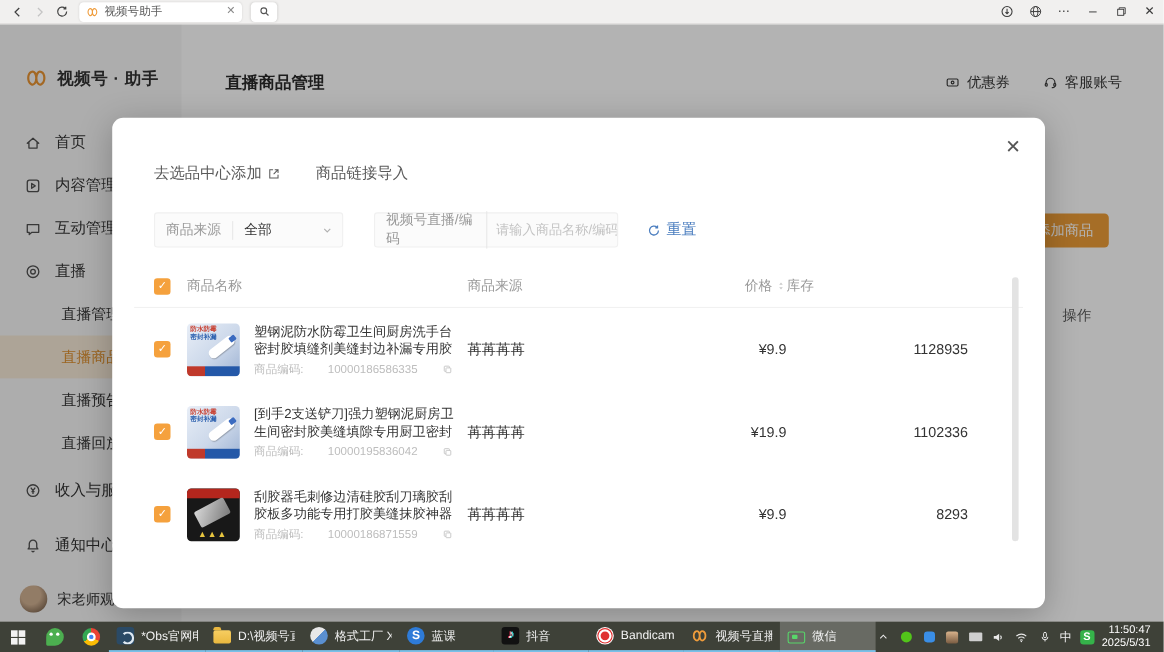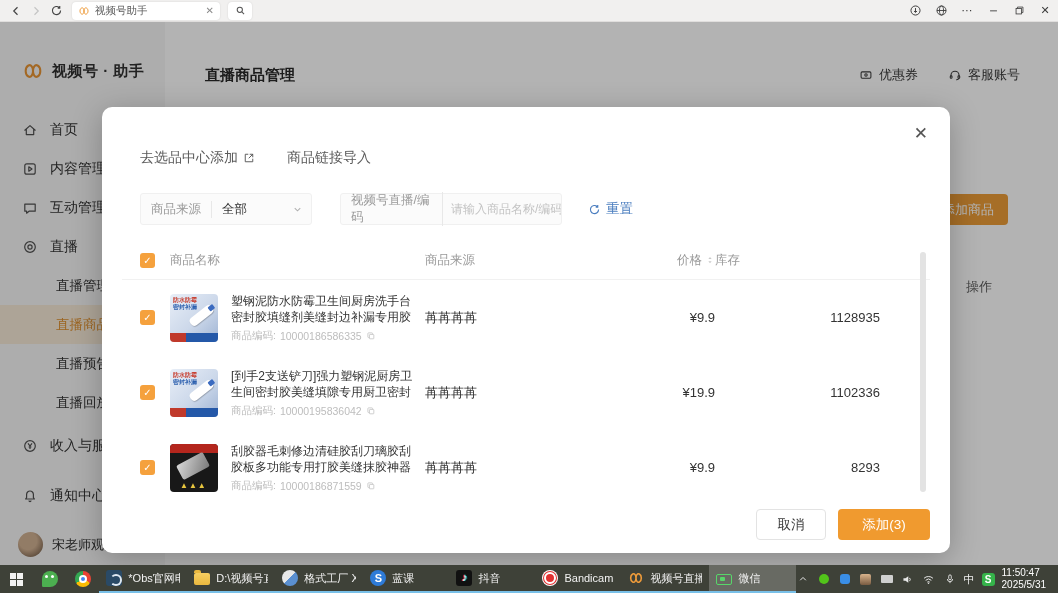--- a/index.html
+++ b/index.html
@@ -91,21 +91,21 @@
   .tb-tube:after { content:""; position:absolute; right:-2px; top:2px; width:6px; height:5px; background:#3b6bc0; border-radius:1px; }
   .tb-strip { position:absolute; bottom:0; left:0; right:0; height:9px;
     background:linear-gradient(90deg,#c0392b 0 34%,#2458a8 34% 100%); }
   .thumb-dark { background:#181818; }
   .td-banner { position:absolute; top:0; left:0; right:0; height:9px; background:#b4261d; }
   .td-tool { position:absolute; top:14px; left:8px; width:30px; height:16px; background:linear-gradient(135deg,#d8d8d8,#7a7a7a);
     transform:rotate(-28deg); border-radius:2px; }
   .td-tris { position:absolute; bottom:2px; left:10px; color:#e8c63f; font-size:8px; letter-spacing:1px; line-height:8px; }
   .info-txt { width:182px; }
   .p-title { font-size:12px; color:#333; line-height:16px; max-height:32px; overflow:hidden; }
-  .p-code { margin-top:4px; font-size:10.5px; color:#bdbdbd; display:flex; align-items:center; gap:4px; white-space:nowrap; }
+  .p-code { margin-top:4px; font-size:10.5px; color:#bdbdbd; display:flex; align-items:center; gap:22px; white-space:nowrap; }
   .cell-src { font-size:13px; color:#333; }
   .cell-price,.cell-stock { font-size:13px; color:#333; text-align:right; }
 
   .mscroll { position:absolute; top:145px; right:24px; width:6px; height:240px; background:#e3e3e3; border-radius:3px; }
 
   .m-footer { position:absolute; right:20px; bottom:13px; display:flex; gap:12px; }
   .btn-cancel { width:70px; height:31px; background:#fff; border:1px solid #e3e3e3; border-radius:4px;
     font-size:13.5px; color:#3c3c3c; cursor:pointer; }
   .btn-confirm { width:92px; height:31px; background:#f09a2f; border:none; border-radius:4px;
     font-size:13.5px; color:#fff; cursor:pointer; }
@@ -143,21 +143,21 @@
   .ic-wxwork:after { content:""; position:absolute; left:3px; top:2px; width:5px; height:4px; background:#58d66a; border-radius:1px; }
   .tray { margin-left:auto; display:flex; align-items:center; gap:7px; padding-right:8px; }
   .tray-ic { display:flex; align-items:center; justify-content:center; width:14px; height:16px; cursor:pointer; }
   .dot-g { width:10px; height:10px; border-radius:50%; background:#52c41a; }
   .dot-b { width:10px; height:10px; border-radius:3px; background:#3a8ee6; }
   .dot-a { width:11px; height:11px; border-radius:2px; background:linear-gradient(#d9b38c,#7a5c42); }
   .dot-k { width:12px; height:8px; border-radius:1px; background:#cfcfcf; }
   .ime { color:#f2f2f2; font-size:11px; }
   .sogou { width:13px; height:13px; background:#35b34a; border-radius:3px; color:#fff; font-size:10px;
     font-weight:bold; text-align:center; line-height:13px; }
-  .clock { color:#fff; font-size:10px; line-height:12px; padding-right:4px; white-space:nowrap; }
+  .clock { color:#fff; font-size:10px; text-align:right; line-height:12px; padding-right:4px; white-space:nowrap; }
 </style>
 </head>
 <body>
 
 <div class="screen">
 
   <div class="browser-bar">
     <div class="nav-ic" style="margin-left:6px">
       <svg width="12" height="12" viewBox="0 0 16 16" fill="none" stroke="#444" stroke-width="1.6">
           <path d="M10 3 L5 8 L10 13"></path>
@@ -438,24 +438,20 @@
           </div>
           <div class="cell-src">苒苒苒苒</div>
           <div class="cell-price">¥9.9</div>
           <div class="cell-stock">8293</div>
         </div>
 
       </div>
 
       <div class="mscroll"></div>
 
-      <div class="m-footer">
-        <button class="btn-cancel">取消</button>
-        <button class="btn-confirm">添加(3)</button>
-      </div>
     </div>
   </div>
 
   <div class="taskbar">
     <div class="tb-btn">
       <div class="start-grid">
           <span></span>
           <span></span>
           <span></span>
           <span></span>

